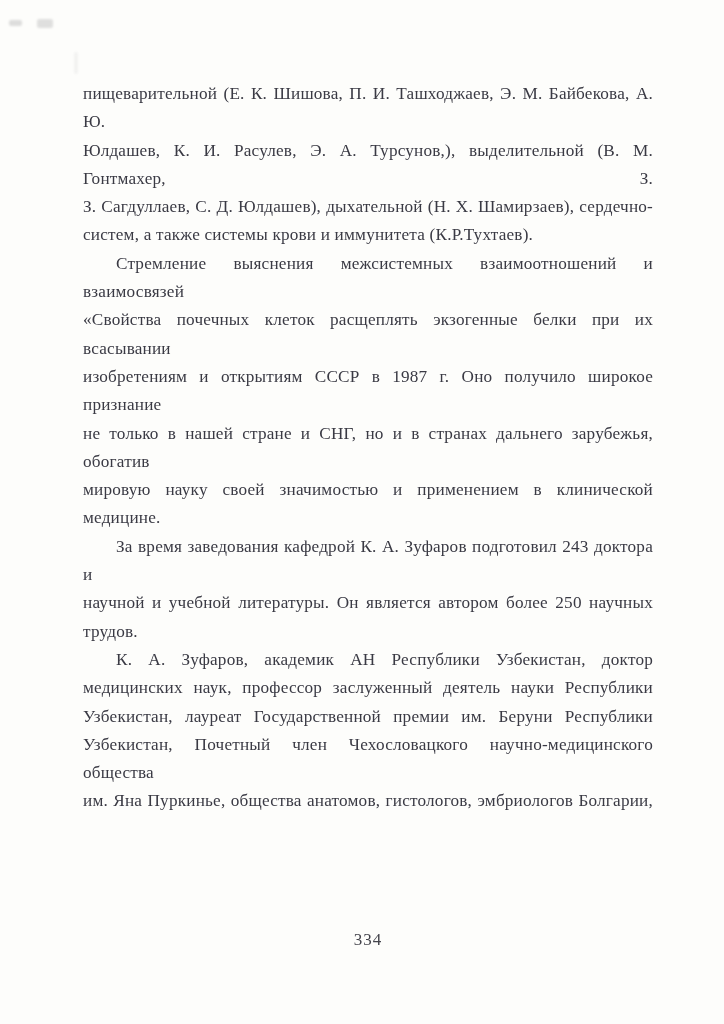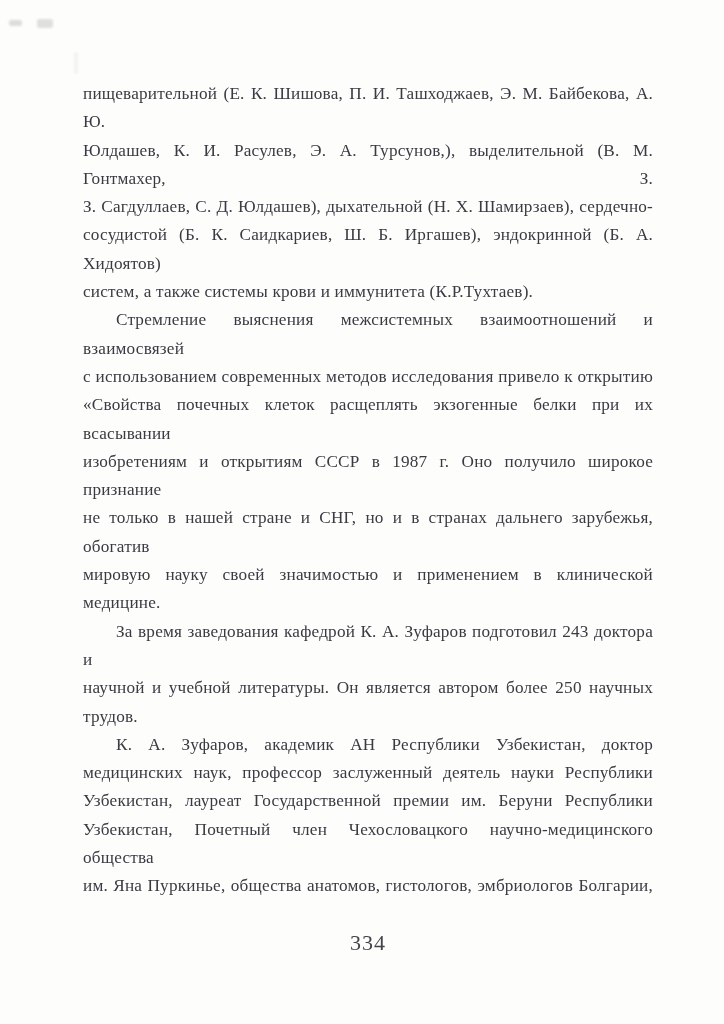--- a/index.html
+++ b/index.html
@@ -36,21 +36,21 @@
   .line.indent {
     text-indent: 33px;
   }
   .page-number {
     position: absolute;
     left: 83px;
     top: 930px;
     width: 570px;
     text-align: center;
     color: #44444c;
-    font-size: 22px;
+    font-size: 17px;
     letter-spacing: 1px;
   }
   
   .smudge {
     position: absolute;
     background: #c3c3c3;
     opacity: 0.55;
     filter: blur(1px);
     border-radius: 2px;
   }
@@ -63,24 +63,22 @@
 
 <div class="page">
   <div class="smudge s1"></div>
   <div class="smudge s2"></div>
   <div class="smudge s3"></div>
 
   <div class="text-block">
       <div class="line">пищеварительной (Е. К. Шишова, П. И. Ташходжаев, Э. М. Байбекова, А. Ю.</div>
       <div class="line">Юлдашев, К. И. Расулев, Э. А. Турсунов,), выделительной (В. М. Гонтмахер, З.</div>
       <div class="line">З. Сагдуллаев, С. Д. Юлдашев), дыхательной (Н. Х. Шамирзаев), сердечно-</div>
-      <div class="line">сосудистой (Б. К. Саидкариев, Ш. Б. Иргашев), эндокринной (Б. А. Хидоятов)</div>
       <div class="line last">систем, а также системы крови и иммунитета (К.Р.Тухтаев).</div>
       <div class="line indent">Стремление выяснения межсистемных взаимоотношений и взаимосвязей</div>
-      <div class="line">с использованием современных методов исследования привело к открытию</div>
       <div class="line">«Свойства почечных клеток расщеплять экзогенные белки при их всасывании</div>
       <div class="line">изобретениям и открытиям СССР в 1987 г. Оно получило широкое признание</div>
       <div class="line">не только в нашей стране и СНГ, но и в странах дальнего зарубежья, обогатив</div>
       <div class="line last">мировую науку своей значимостью и применением в клинической медицине.</div>
       <div class="line indent">За время заведования кафедрой К. А. Зуфаров подготовил 243 доктора и</div>
       <div class="line">научной и учебной литературы. Он является автором более 250 научных</div>
       <div class="line last">трудов.</div>
       <div class="line indent">К. А. Зуфаров, академик АН Республики Узбекистан, доктор</div>
       <div class="line">медицинских наук, профессор заслуженный деятель науки Республики</div>
       <div class="line">Узбекистан, лауреат Государственной премии им. Беруни Республики</div>

